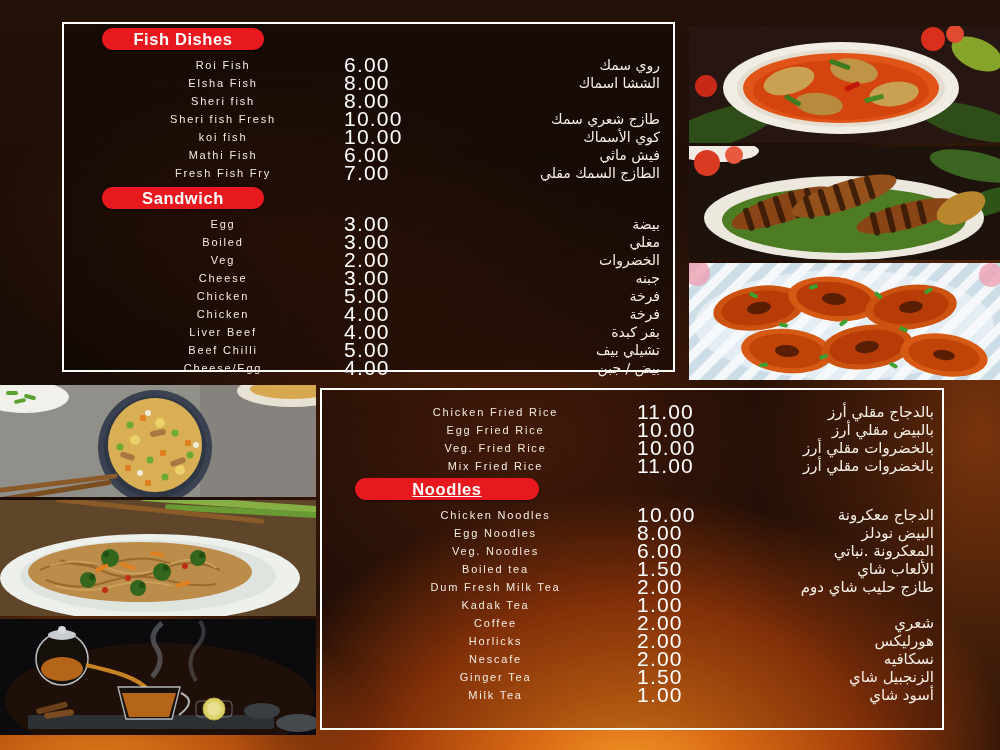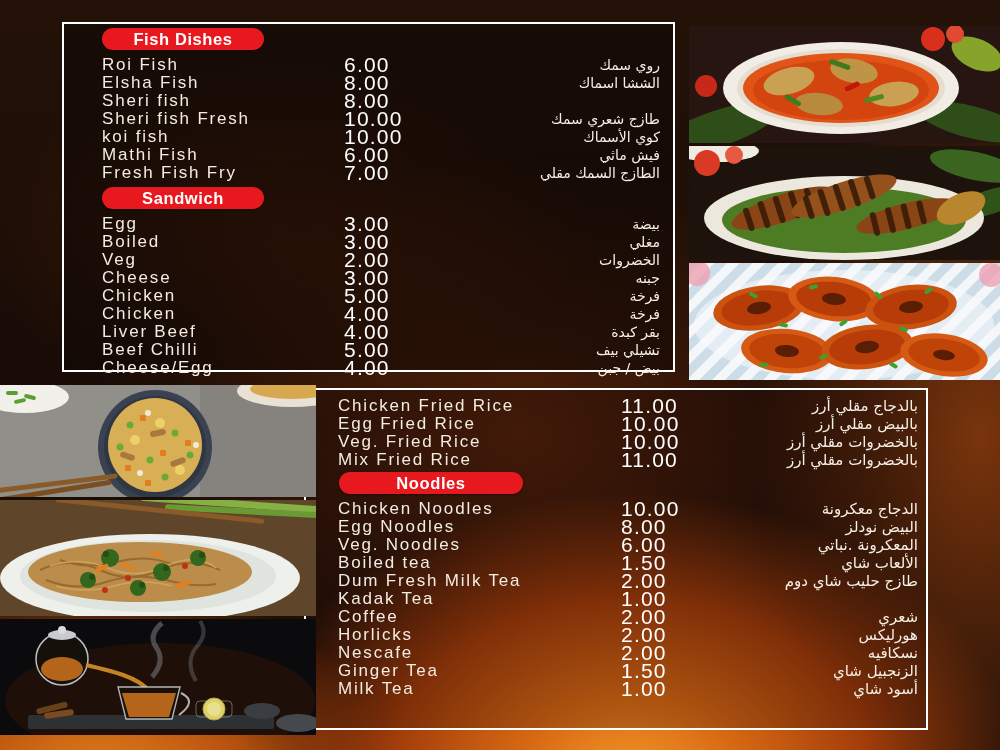--- a/index.html
+++ b/index.html
@@ -9,31 +9,31 @@
     background:
       radial-gradient(ellipse 540px 400px at 63% 104%, #f59a28 0%, #d96a14 20%, #a03c0a 45%, rgba(80,26,6,0) 72%),
       radial-gradient(ellipse 430px 300px at 10% 105%, #e8821e 0%, #b4500e 35%, rgba(80,26,6,0) 70%),
       radial-gradient(ellipse 320px 520px at 98% 58%, rgba(200,85,18,.55) 0%, rgba(200,85,18,0) 70%),
       radial-gradient(ellipse 520px 400px at 52% 58%, rgba(160,62,14,.40) 0%, rgba(160,62,14,0) 70%),
       radial-gradient(ellipse 420px 260px at 28% 32%, rgba(120,45,10,.35) 0%, rgba(120,45,10,0) 70%),
       linear-gradient(180deg,#241208 0%,#190c06 45%,#1d0e07 100%);
   }
   .panel{position:absolute;border:2px solid #fff;box-sizing:border-box;}
   .panel.tl{left:62px;top:22px;width:613px;height:350px;background:rgba(12,5,3,.50);padding-top:4px;}
-  .panel.br{left:304px;top:388px;width:624px;height:342px;background:rgba(16,6,3,.22);padding-top:4px;}
+  .panel.br{left:320px;top:388px;width:624px;height:342px;background:rgba(16,6,3,.22);padding-top:10px;}
   .badge{display:block;background:#e7191f;color:#fff;font-weight:bold;text-align:center;
          border-radius:12px;height:22px;line-height:22px;font-size:16.5px;letter-spacing:.6px;
          box-shadow:0 1px 2px rgba(0,0,0,.5);}
   .badge.small{width:162px;margin:0 0 3px 38px;}
-  .badge.mid{width:184px;margin:6px 0 3px 33px;}
+  .badge.mid{width:184px;margin:6px 0 3px 33px;text-decoration:underline;}
   .row{display:grid;height:18px;align-items:center;color:#f3ece2;}
   .tl .row{grid-template-columns:242px 118px 1fr;padding:0 13px 0 38px;}
   .br .row{grid-template-columns:283px 120px 1fr;padding:0 8px 0 32px;}
   .tl .sandwich-gap{height:8px;}
-  .nm{font-size:17px;letter-spacing:1.8px;white-space:nowrap;}
+  .nm{font-size:11px;letter-spacing:1.8px;white-space:nowrap;text-align:center;}
   .pr{font-size:21px;font-weight:normal;color:#fff;letter-spacing:1.2px;}
   .ar{font-family:"DejaVu Sans",sans-serif;text-align:right;font-size:14px;color:#f6efe5;white-space:nowrap;}
   .br .ar{font-size:15px;}
   .photocol{position:absolute;display:flex;flex-direction:column;gap:3px;}
   .photocol.right{left:689px;top:26px;width:311px;height:354px;}
   .photocol.left{left:0;top:385px;width:316px;height:350px;}
   .photocol svg{display:block;}
 </style>
 </head>
 <body>

